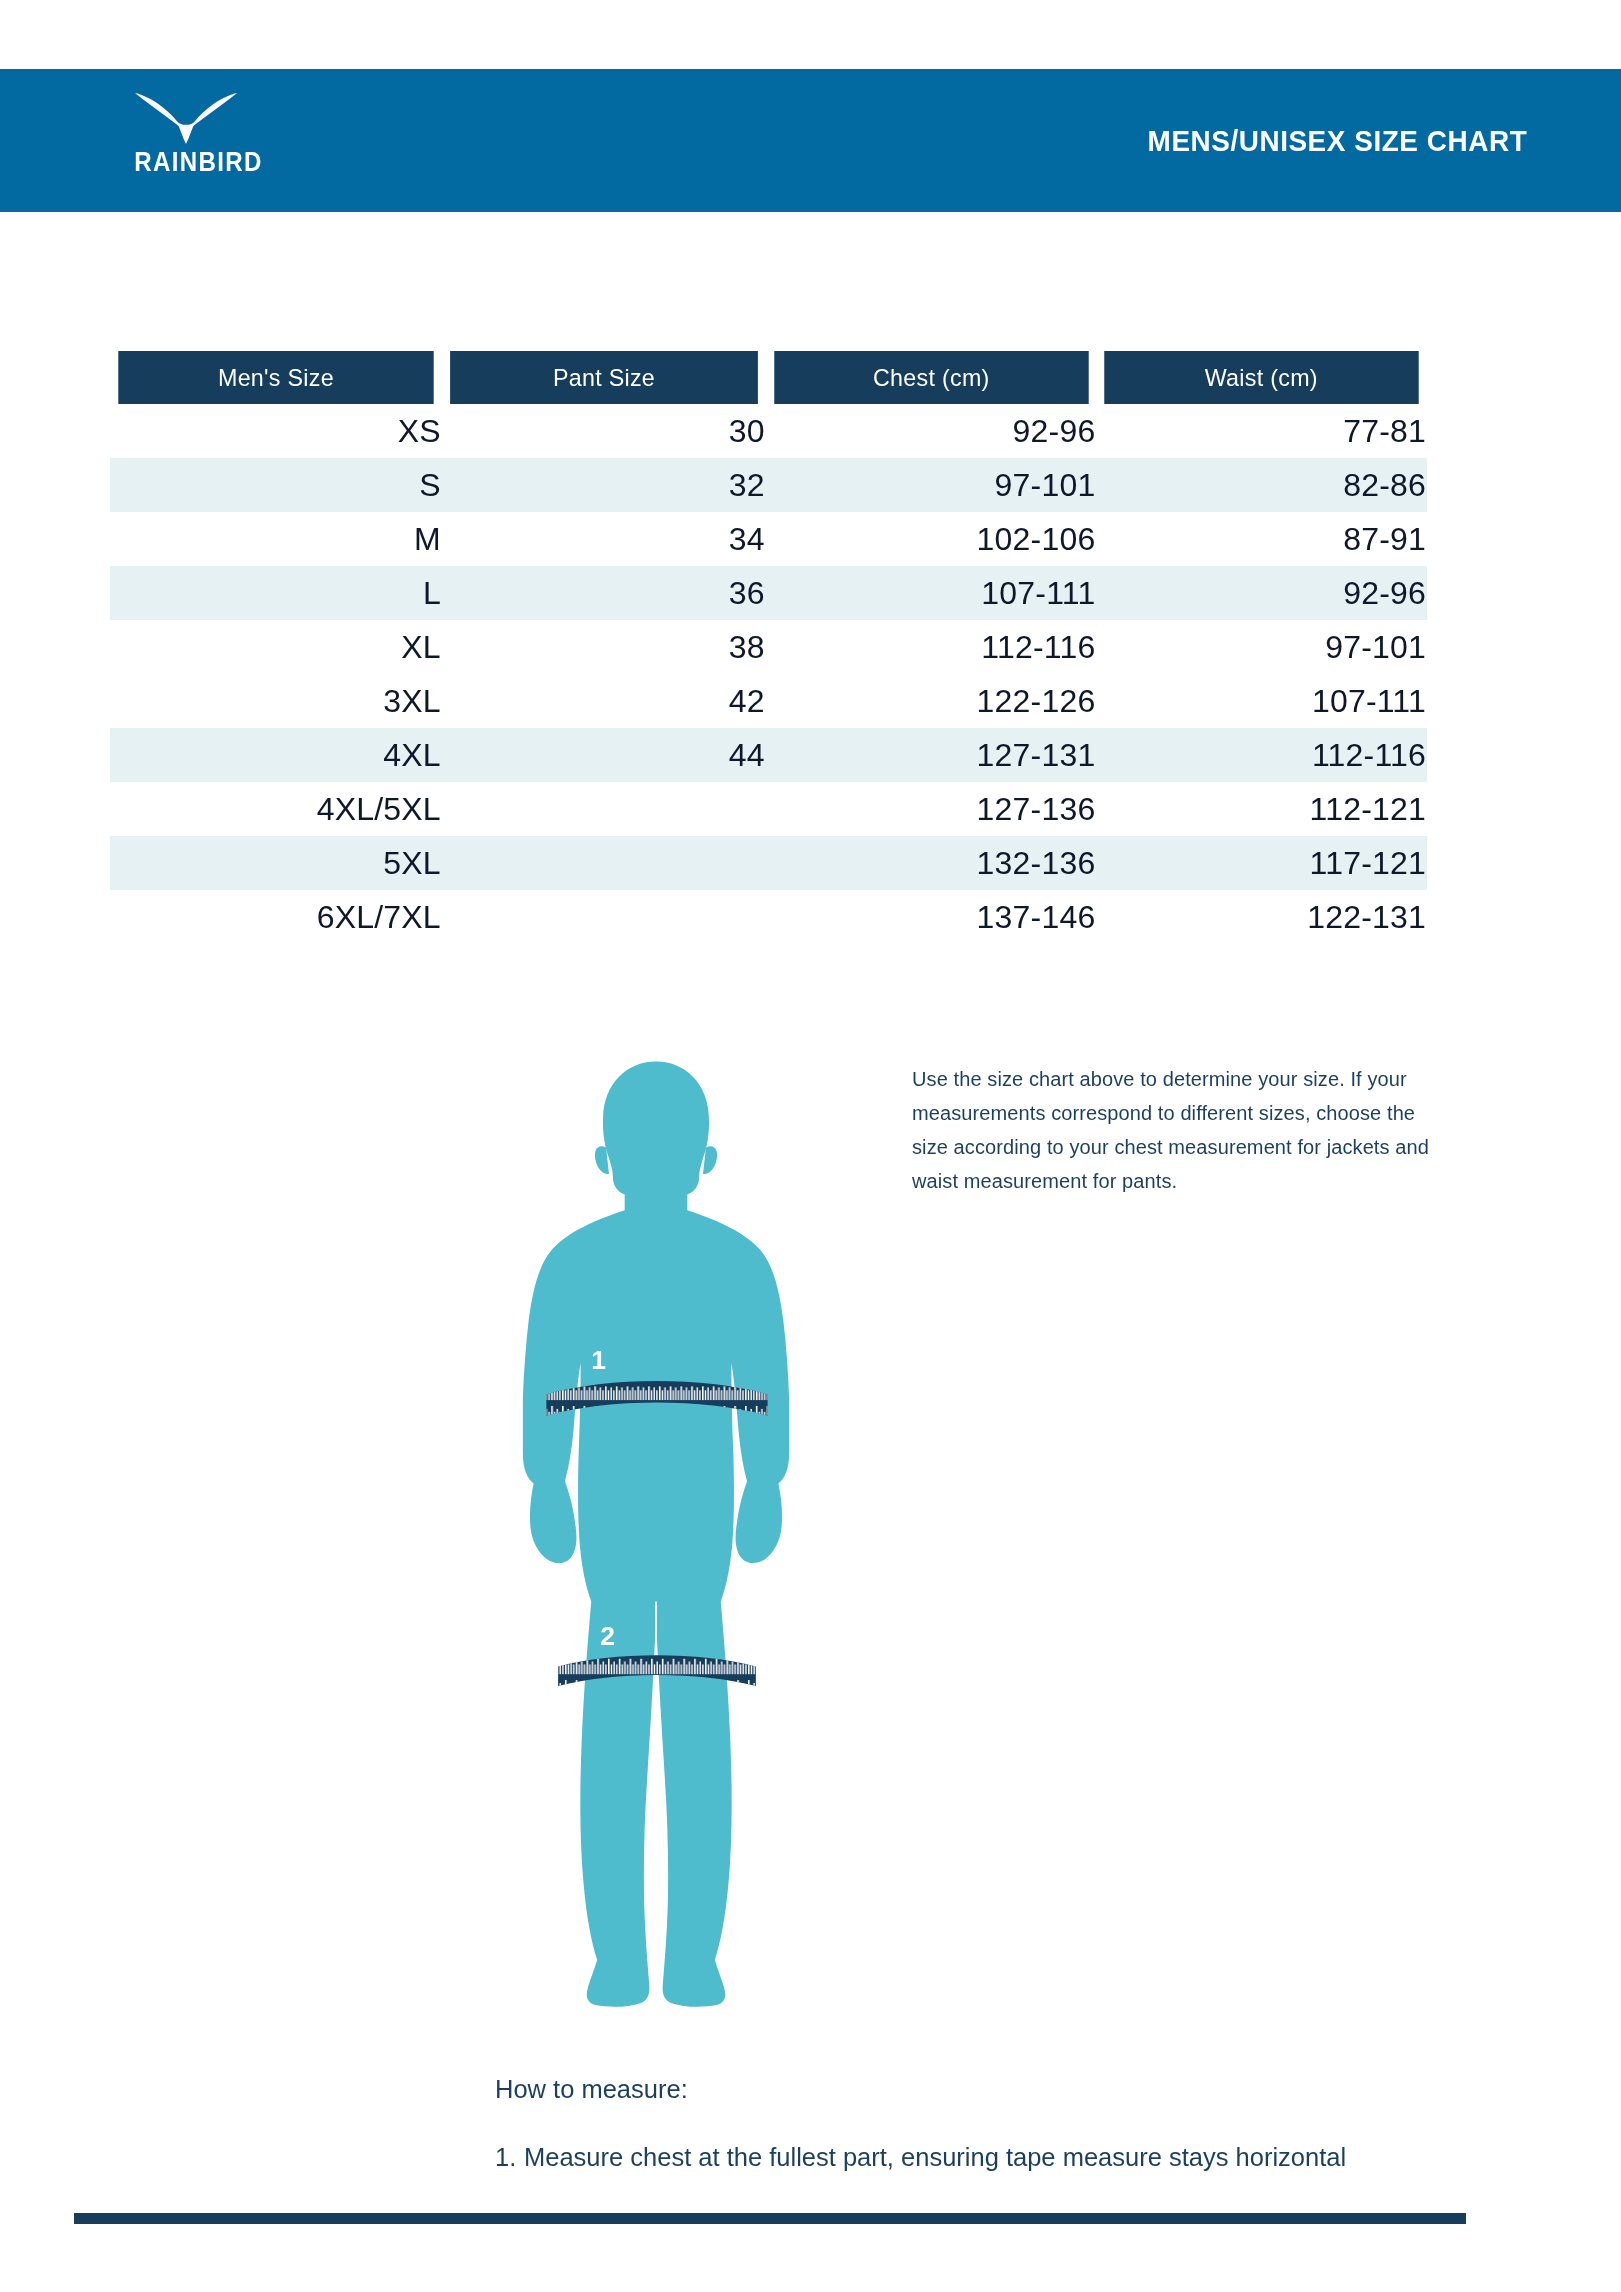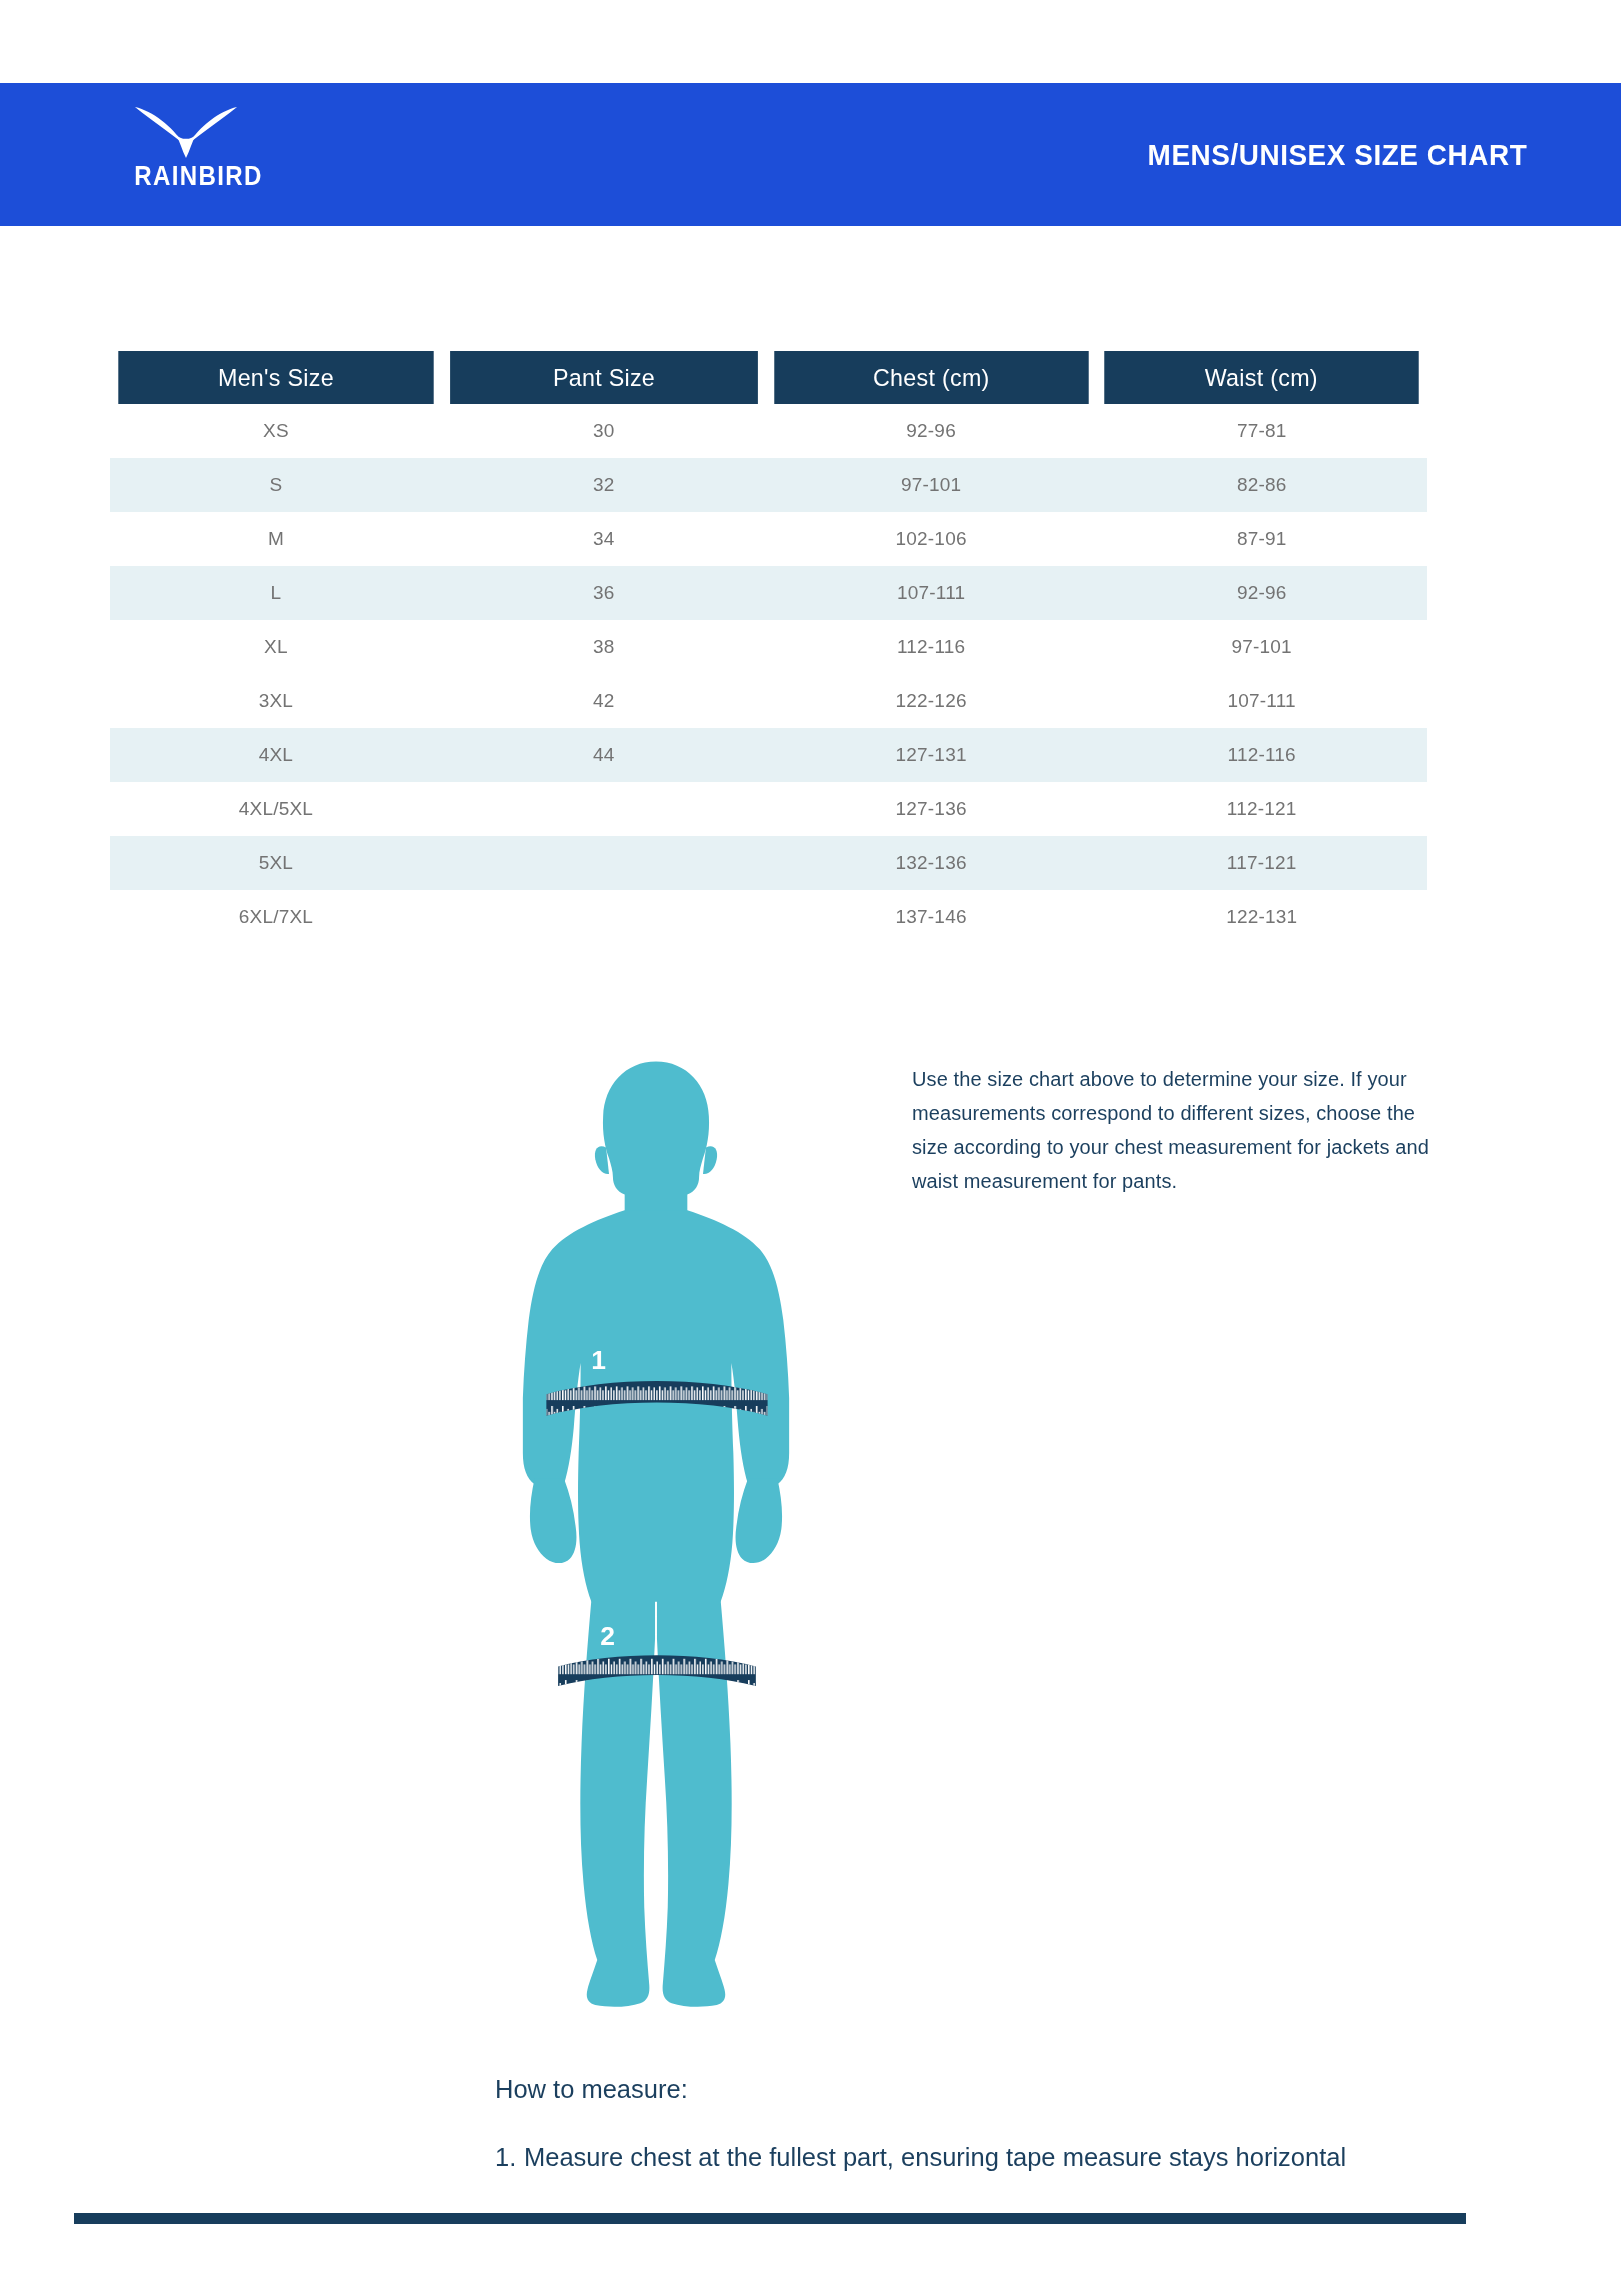--- a/index.html
+++ b/index.html
@@ -15,24 +15,24 @@
     width: 1621px;
     height: 2293px;
     background: #ffffff;
     overflow: hidden;
   }
 
   
   #header-bar {
     position: absolute;
     left: 0;
-    top: 83px;
+    top: 69px;
     width: 1621px;
     height: 143px;
-    background: #1d4ed8;
+    background: #0369a1;
   }
   #brand-block {
     position: absolute;
     left: 86px;
     top: 11.8px;
     width: 225px;
     height: 122px;
   }
   #brand-mark {
     position: absolute;
@@ -91,24 +91,24 @@
     font-size: 24.5px;
     font-weight: normal;
     letter-spacing: 0.3px;
     height: 51px;
     text-align: center;
     vertical-align: middle;
     transform: scaleX(0.95);
   }
   #size-table tbody td {
     height: 52px;
-    text-align: center;
+    text-align: right;
     vertical-align: middle;
-    color: #737373;
-    font-size: 19px;
+    color: #0f172a;
+    font-size: 32px;
     font-weight: normal;
     letter-spacing: 0.2px;
   }
   #size-table tbody tr.band td {
     background: #E6F1F4;
   }
 
   
   #instruction-text {
     position: absolute;

